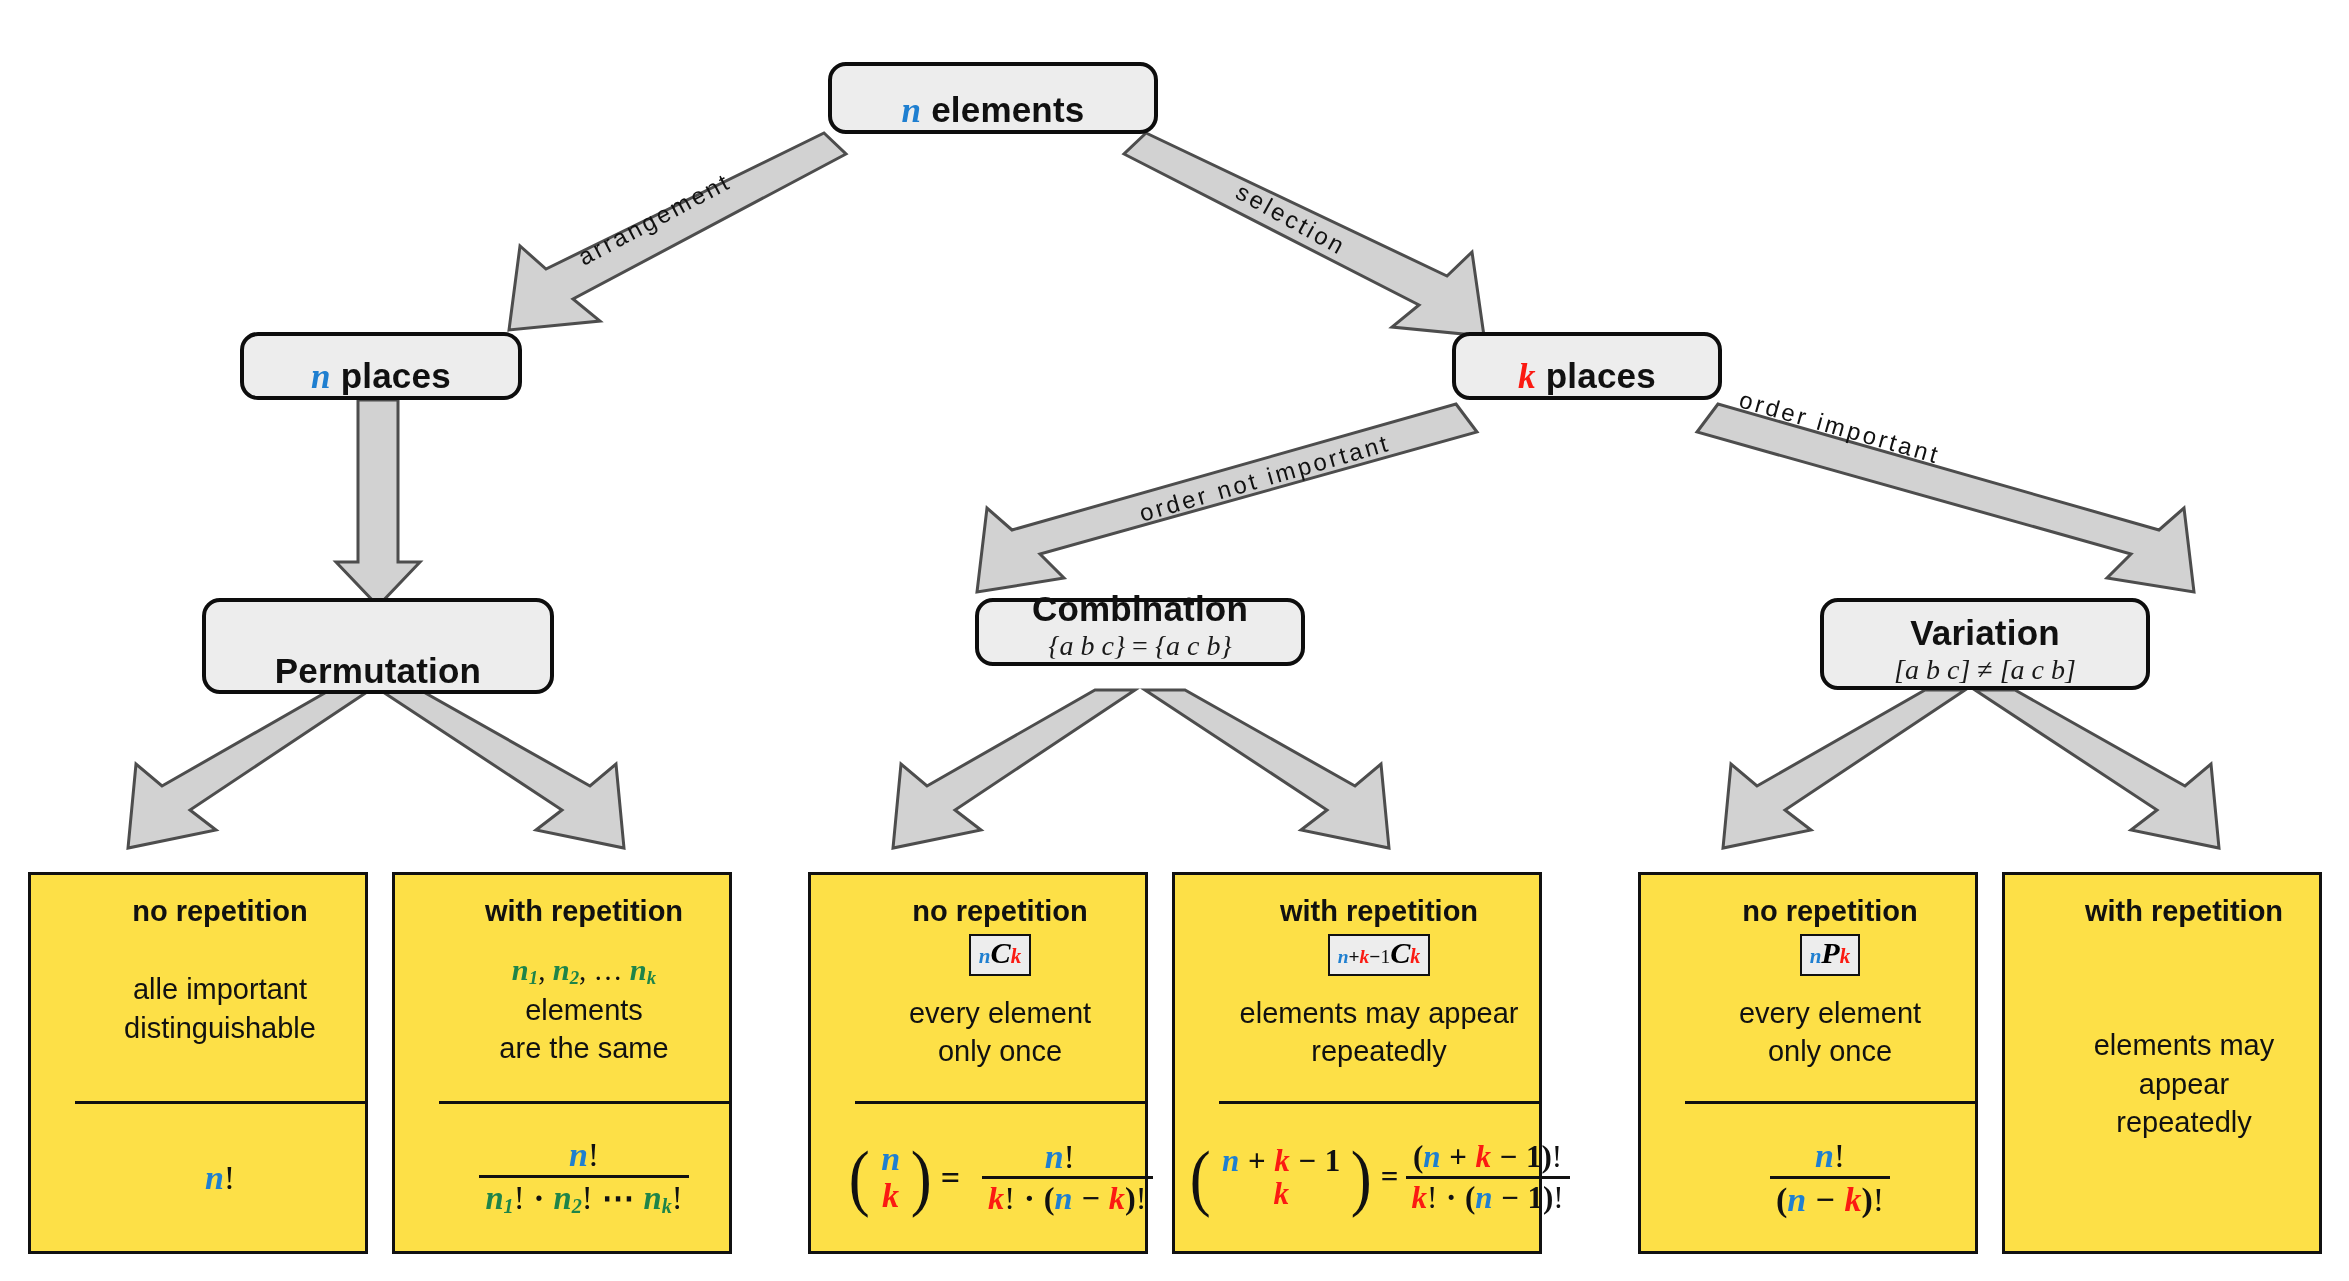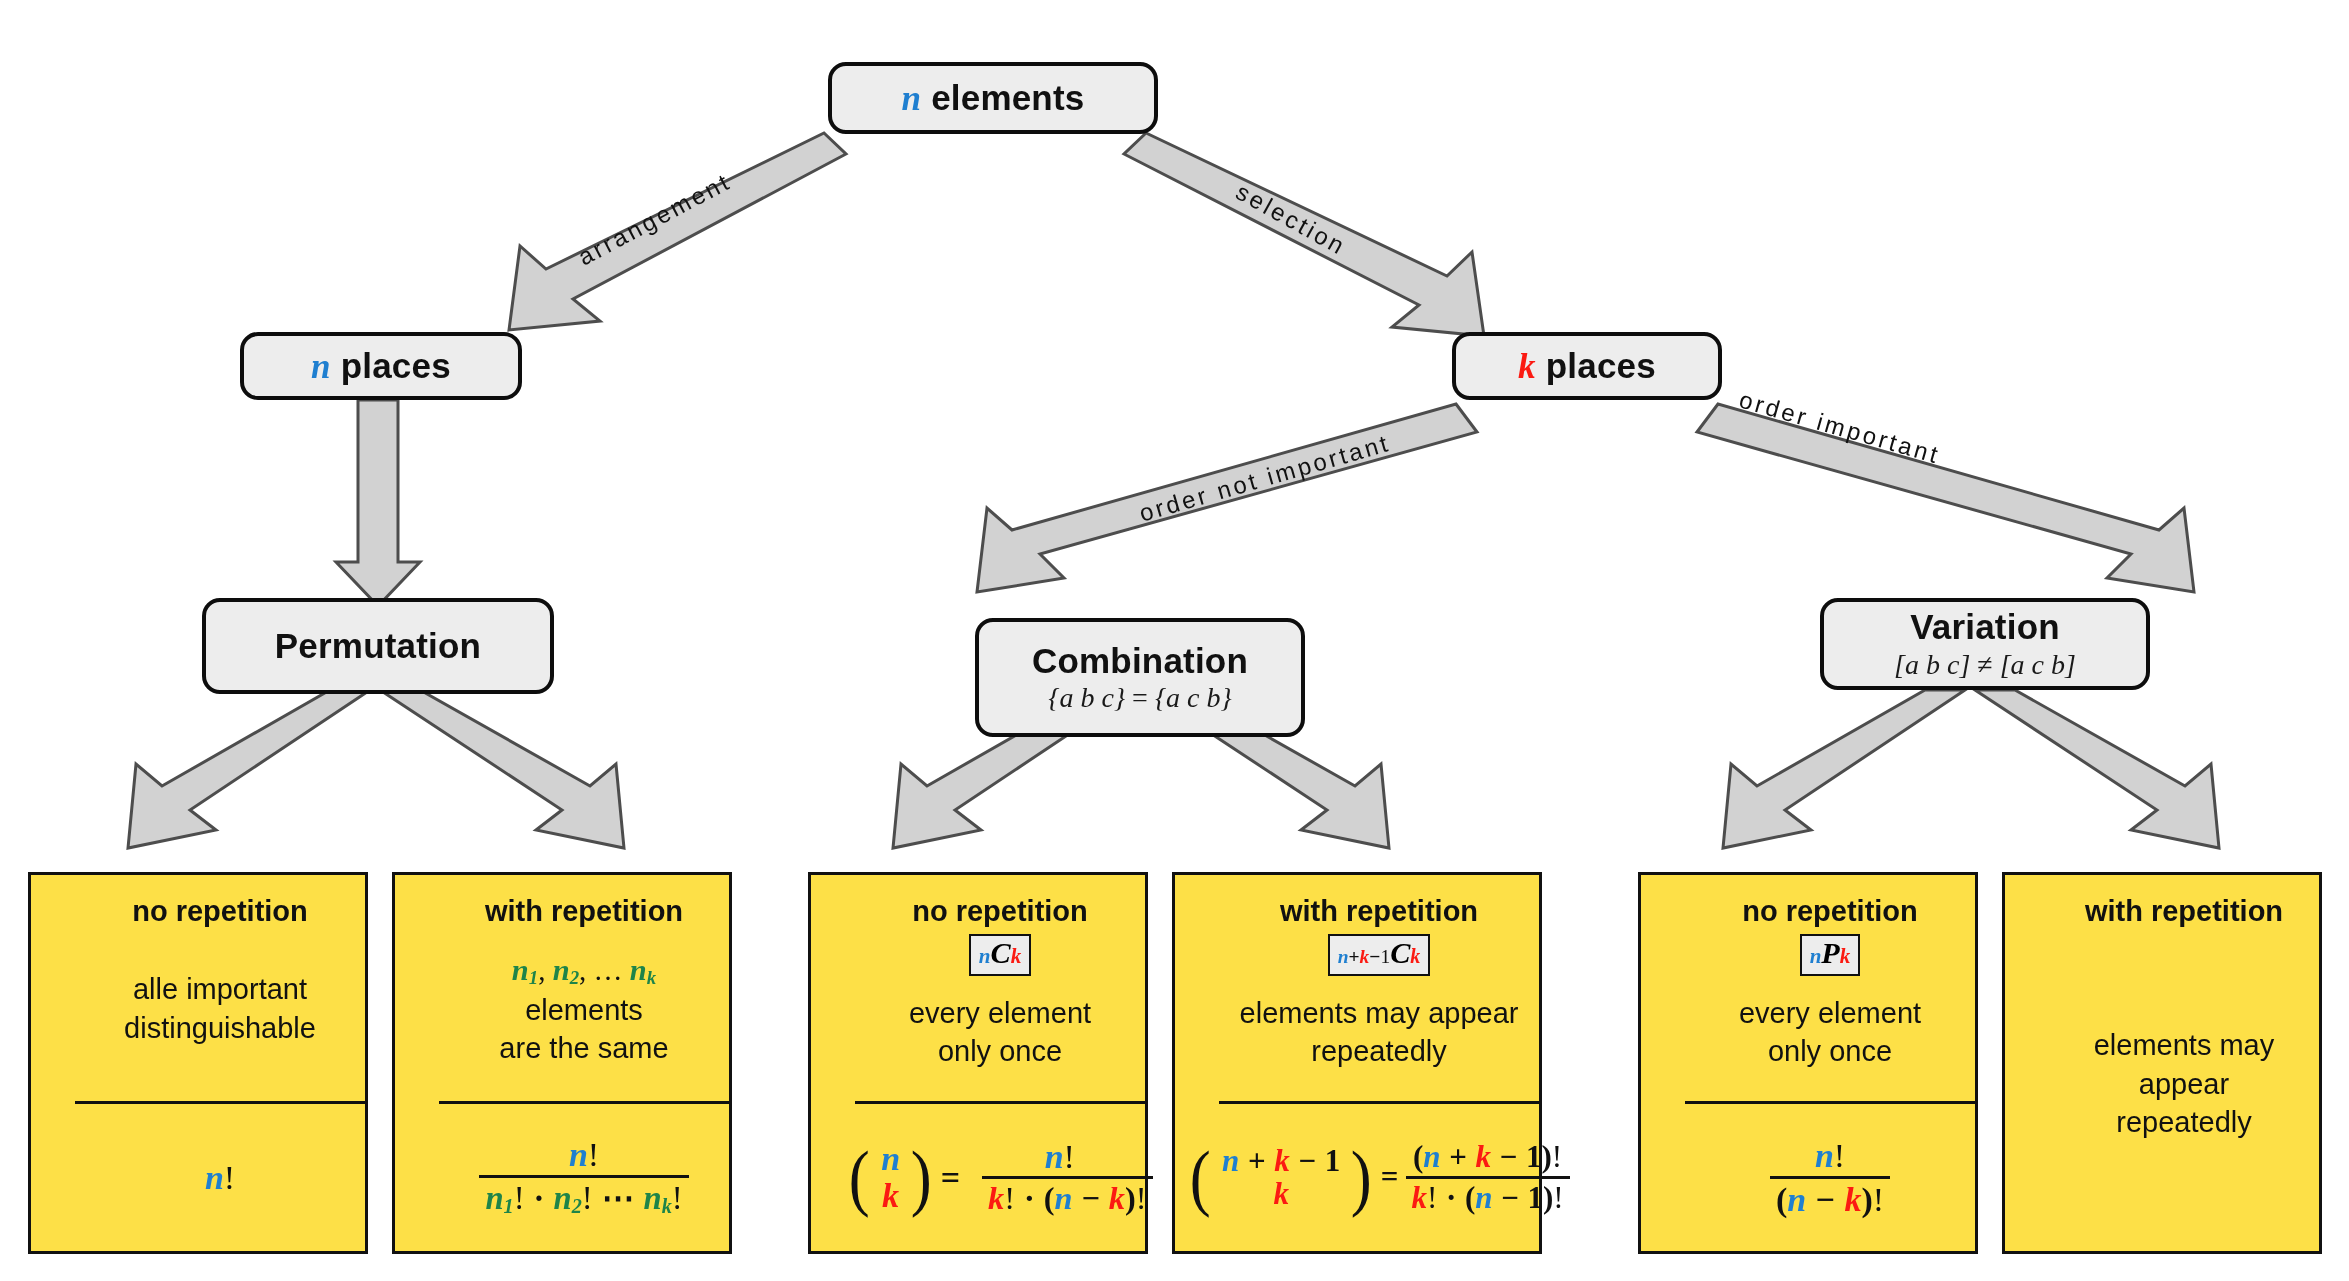--- a/index.html
+++ b/index.html
@@ -12,21 +12,21 @@
   svg.arrows{position:absolute;left:0;top:0;width:2349px;height:1281px;pointer-events:none;}
 
   
   .node{
     position:absolute;
     background:#ededed;
     border:4px solid #0d0d0d;
     border-radius:18px;
     box-sizing:border-box;
     display:flex;flex-direction:column;
-    align-items:center;justify-content:center;
+    align-items:center;justify-content:flex-end;
     text-align:center;
     z-index:5;
   }
   .node .title{
     font-size:35px;font-weight:bold;color:#111;letter-spacing:.2px;line-height:1.12;
   }
   .node .sub{
     font-size:28px;color:#1a1a1a;line-height:1.15;margin-top:2px;
     font-family:"Liberation Serif", serif;font-style:italic;
   }
@@ -155,21 +155,21 @@
   <div class="node" style="left:1452px;top:332px;width:270px;height:68px;">
     <div class="title">
       <span class="mk">k</span><span> places</span>
     </div>
   </div>
 
   <div class="node" style="left:202px;top:598px;width:352px;height:96px;">
     <div class="title">Permutation</div>
   </div>
 
-  <div class="node" style="left:975px;top:618px;width:330px;height:119px;">
+  <div class="node" style="left:975px;top:598px;width:330px;height:68px;">
     <div class="title">Combination</div>
     <div class="sub">
       <span>{a b c}</span><span class="op"> = </span><span>{a c b}</span>
     </div>
   </div>
 
   <div class="node" style="left:1820px;top:598px;width:330px;height:92px;">
     <div class="title">Variation</div>
     <div class="sub">
       <span>[a b c]</span><span class="op"> ≠ </span><span>[a c b]</span>

